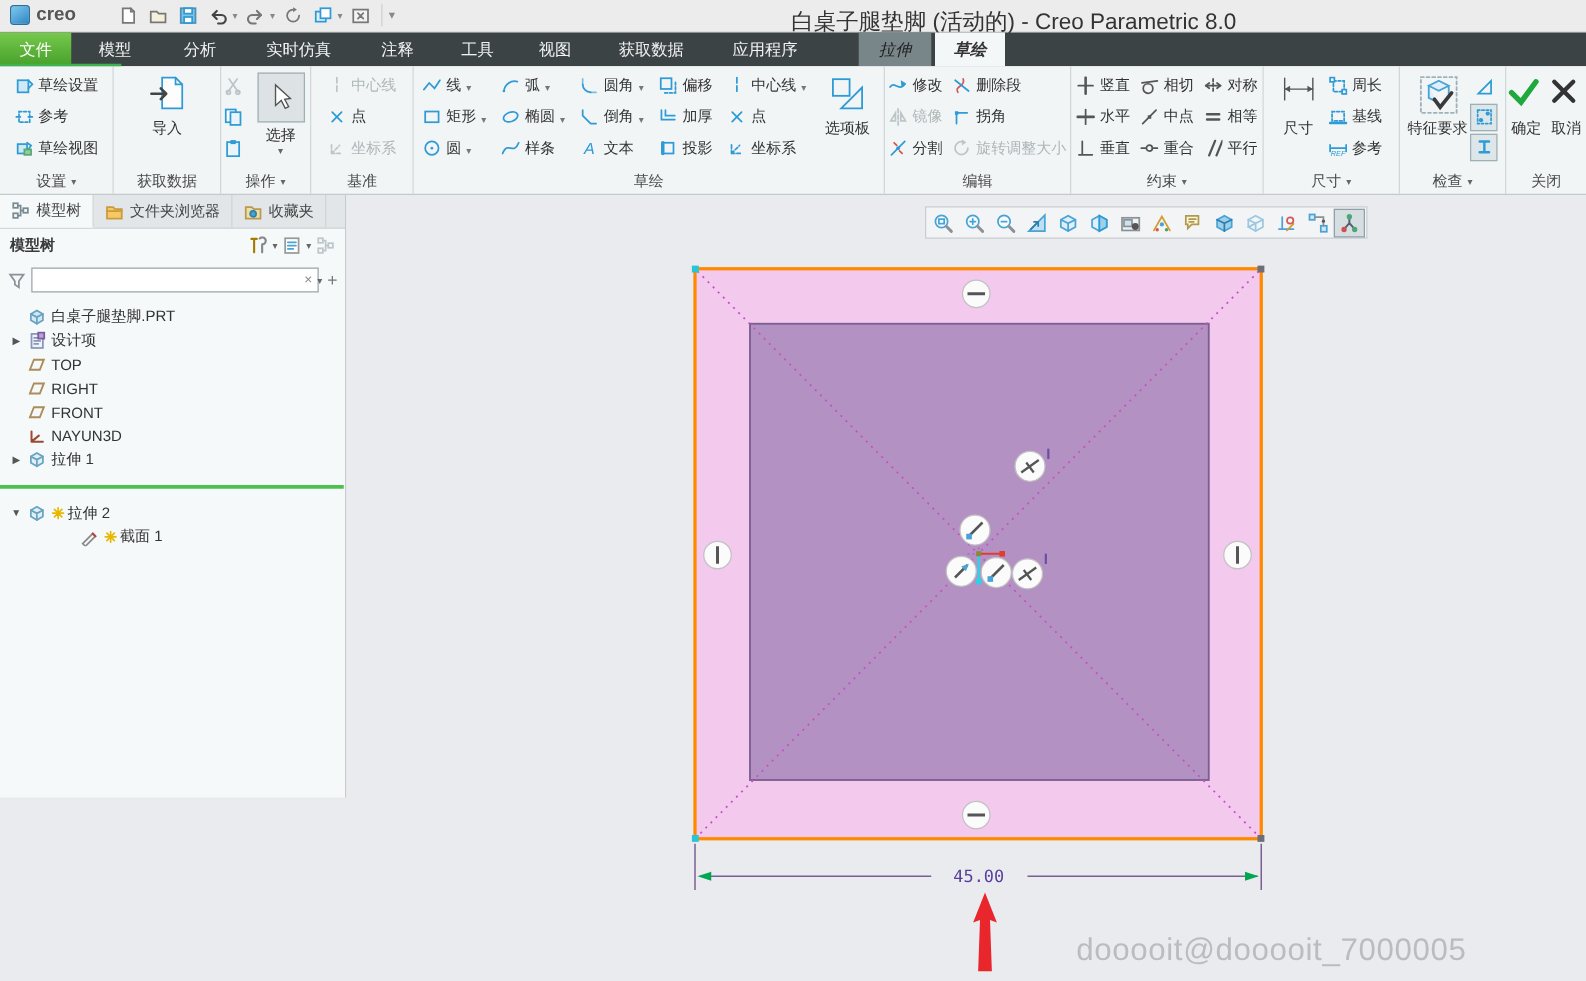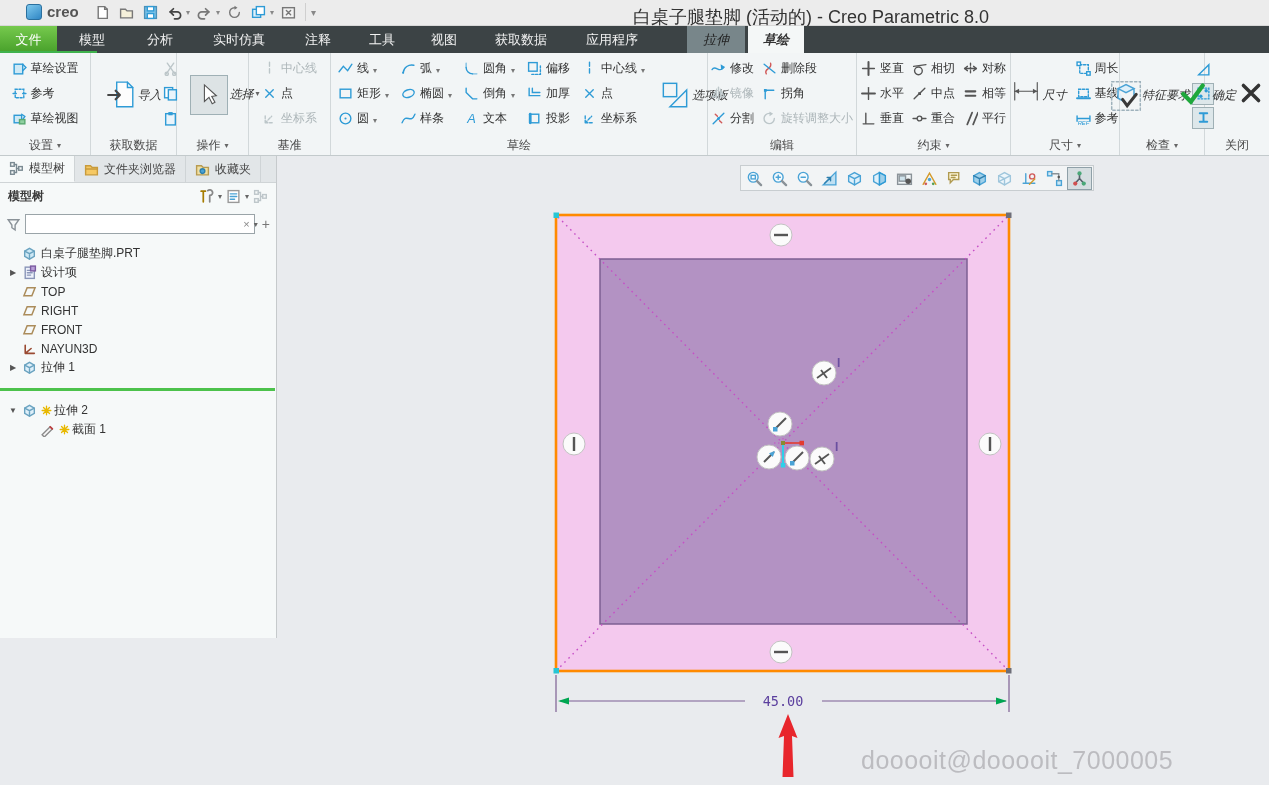--- a/index.html
+++ b/index.html
@@ -1,21 +1,21 @@
 <!DOCTYPE html>
 <html><head>
 <meta charset="utf-8">
 <style>
   * { margin:0; padding:0; box-sizing:border-box; }
   html,body { width:1269px; height:785px; overflow:hidden;
     font-family:"Liberation Sans","DejaVu Sans",sans-serif; font-size:12px; color:#333; background:#e9ebee;}
 
   
   #titlebar { position:absolute; left:0; top:0; width:1269px; height:26px; background:#ececec; border-bottom:1px solid #d8d8d8;}
-  #brand { position:absolute; left:8px; top:3px; display:flex; align-items:center; gap:5px; font-size:15px; color:#555; font-weight:bold;margin-left:18px;}
+  #brand { position:absolute; left:8px; top:3px; display:flex; align-items:center; gap:5px; font-size:15px; color:#555; font-weight:bold;}
   #brand .logo { width:16px; height:16px; background:linear-gradient(145deg,#7ec9ee,#2f86c4); border-radius:3px; border:1px solid #2a6f9e;}
   #qat { position:absolute; left:92px; top:2px; display:flex; align-items:center; gap:4px;}
   .qbtn { width:20px; height:20px; display:flex; align-items:center; justify-content:center;}
   .qcaret { font-size:8px; color:#888; margin-left:-2px;}
   #win-title { position:absolute; left:633px; top:5px; font-size:18px; color:#333;}
 
   
   #tabbar { position:absolute; left:0; top:26px; width:1269px; height:27px; background:#3c4345; display:flex; align-items:stretch;}
   .tab { color:#f2f2f2; font-size:13px; display:flex; align-items:center; justify-content:center; cursor:default;}
   #tab-file { width:57px; background:linear-gradient(#76c94d,#47a02a); color:#fff;}
@@ -27,21 +27,21 @@
   
   #ribbon { position:absolute; left:0; top:53px; width:1269px; height:103px; background:#f2f5f6; border-bottom:1px solid #c3cacc;}
   .group { position:absolute; top:0; height:102px; border-right:1px solid #d2d8da;}
   .gbody { position:absolute; left:0; top:0; right:0; height:81px; display:flex; align-items:center; justify-content:center;}
   .glabel { position:absolute; left:0; right:0; top:83px; height:18px; text-align:center; font-size:12px; color:#4a4a4a; display:flex; align-items:center; justify-content:center; gap:2px;}
   .caret::after { content:"▾"; font-size:8px; color:#666; margin-left:2px;}
   .vstack { display:flex; flex-direction:column; justify-content:center; gap:3px;}
   .rbtn { display:flex; align-items:center; gap:4px; height:22px; padding:0 3px; white-space:nowrap; color:#333; cursor:default;}
   .rbtn.dis { color:#adb6b9;}
   .rbtn .dd::after { content:"▾"; font-size:8px; color:#777;}
-  .bigbtn { display:flex; flex-direction:row; align-items:center; justify-content:flex-start; gap:2px; padding:4px 6px 0 6px; height:76px;font-style:italic;}
+  .bigbtn { display:flex; flex-direction:column; align-items:center; justify-content:flex-start; gap:2px; padding:4px 6px 0 6px; height:76px;}
   .bigbtn .bicon { width:30px; height:32px;}
   .bigbtn .blabel { font-size:12px; color:#333; white-space:nowrap;}
   .ic { display:inline-flex; width:15px; height:15px; color:#2e9bd6; flex:none;}
   .ic.g { color:#777;}
   .dis .ic { color:#bcc6c9;}
   .selbox { width:38px; height:40px; background:#dde3e5; border:1px solid #9fb0b5; display:flex; align-items:center; justify-content:center;}
   .toggle-sq { width:22px; height:22px; display:flex; align-items:center; justify-content:center; border:1px solid transparent;}
   .toggle-sq.on { background:#dde7ea; border:1px solid #9fb0b5;}
 
   
@@ -54,21 +54,21 @@
   #filter-row { height:28px; display:flex; align-items:center; padding:0 6px; gap:4px;}
   #filter-input { flex:1; height:20px; border:1px solid #9aa4a8; background:#fff; padding:0 16px 0 4px; font-size:12px;}
   #filter-clear { margin-left:-16px; color:#888; font-size:11px; z-index:2;}
   .treelist { margin-top:6px;}
   .trow { height:19px; display:flex; align-items:center; gap:4px; padding-left:8px; font-size:12px; color:#333;}
   .trow .arrow { width:10px; font-size:8px; color:#555; text-align:center;}
   .tic { width:15px; height:15px; flex:none; display:inline-flex;}
   .star { width:11px; height:11px; flex:none; display:inline-flex; margin-right:-2px;}
   #insert-line { height:3px; background:#4cc24c; margin:11px 0 10px 0; width:275px;}
   .indent1 { padding-left:22px;}
-  .indent2 { padding-left:40px;}
+  .indent2 { padding-left:40px;margin-left:24px;}
 
   
   #canvas { position:absolute; left:277px; top:156px; width:992px; height:629px; background:#e9ebee;}
   #gtoolbar { position:absolute; left:463px; top:9px; height:26px; display:flex; align-items:center; background:#f2f4f5; border:1px solid #c8cdd0; padding:0 1px;}
   .gt { width:25px; height:23px; display:flex; align-items:center; justify-content:center;}
   .gt.active { background:#d6dee1; border:1px solid #8fa0a8;}
   #sketch-svg { position:absolute; left:0; top:0;}
   #watermark { position:absolute; left:584px; top:590px; font-size:25px; color:#bcbcc0; letter-spacing:0.5px;}
 </style>
 </head>

